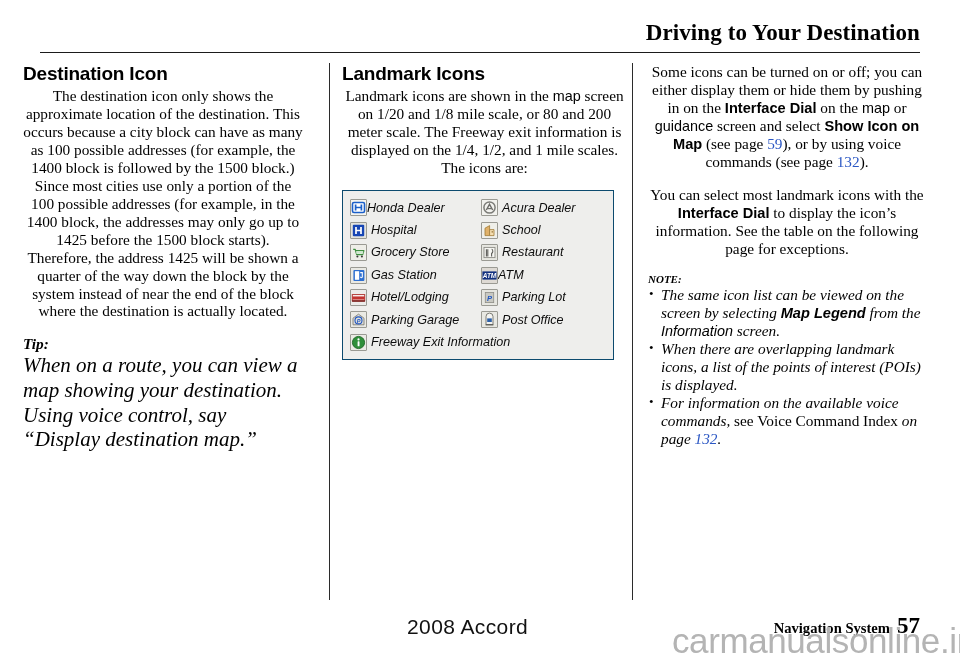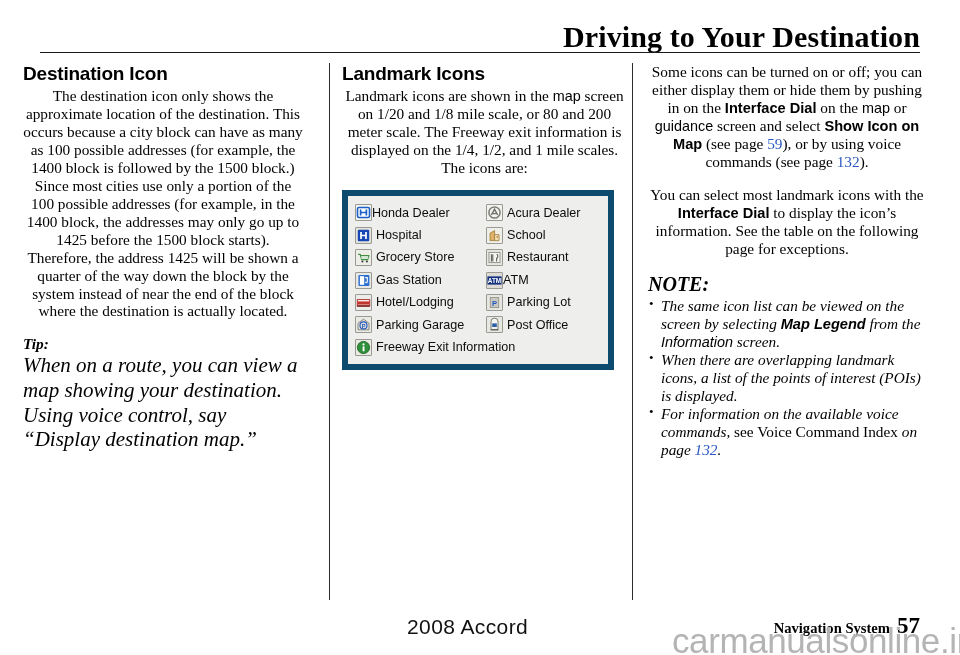--- a/index.html
+++ b/index.html
@@ -27,21 +27,21 @@
   .header {
     position: absolute;
     left: 40px;
     top: 20px;
     width: 880px;
     text-align: right;
   }
   .header-title {
     font-family: "Liberation Serif", serif;
     font-weight: bold;
-    font-size: 30px;
+    font-size: 23px;
     letter-spacing: 0.1px;
     line-height: 1.1;
     color: #000;
   }
   .header-rule {
     position: absolute;
     left: 40px;
     top: 52px;
     width: 880px;
     height: 0;
@@ -113,23 +113,24 @@
   }
   .pglink {
     color: #2b57c4;
   }
 
   
   .icon-table {
     margin-top: 13px;
     width: 272px;
     background: #eeeeec;
-    border: 6px solid #0c4a6e;
+    border: 1px solid #0c4a6e;
     padding: 6px 5px 6px 7px;
     box-sizing: border-box;
+    font-style: italic;
   }
   .icon-row {
     display: flex;
     align-items: center;
     height: 22.4px;
   }
   .icon-cell {
     display: flex;
     align-items: center;
     flex: 0 0 131px;
@@ -159,21 +160,21 @@
     overflow: hidden;
   }
   .chip svg { display: block; }
 
   
   .note-head {
     margin: 0;
     font-family: "Liberation Serif", serif;
     font-weight: bold;
     font-style: italic;
-    font-size: 20px;
+    font-size: 11px;
     line-height: 1.175;
   }
   ul.note {
     margin: 0;
     padding: 0;
     list-style: none;
   }
   ul.note li {
     position: relative;
     padding-left: 13px;

